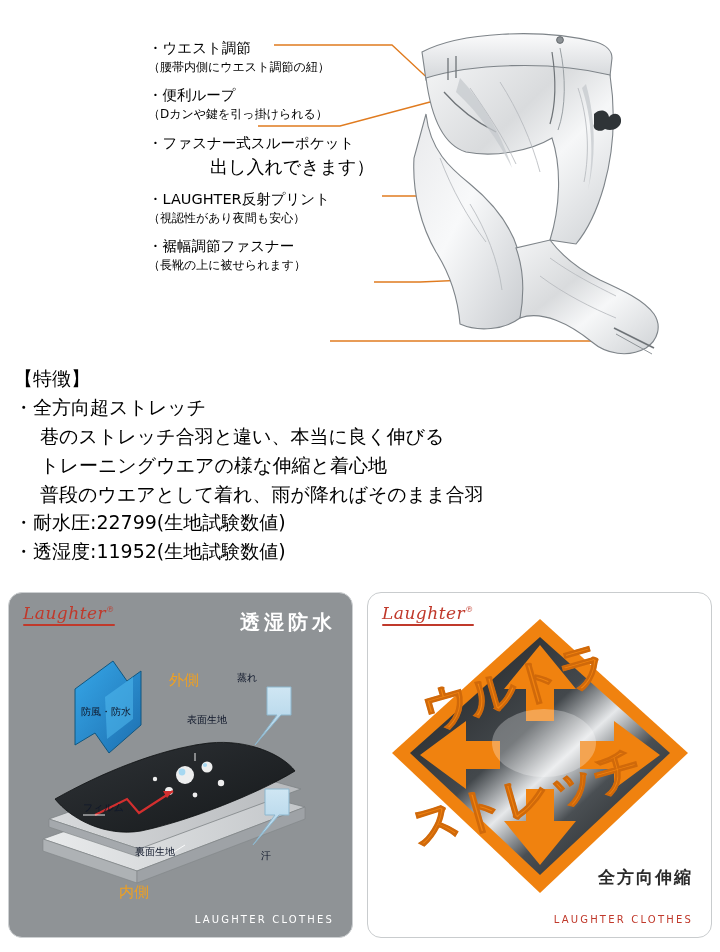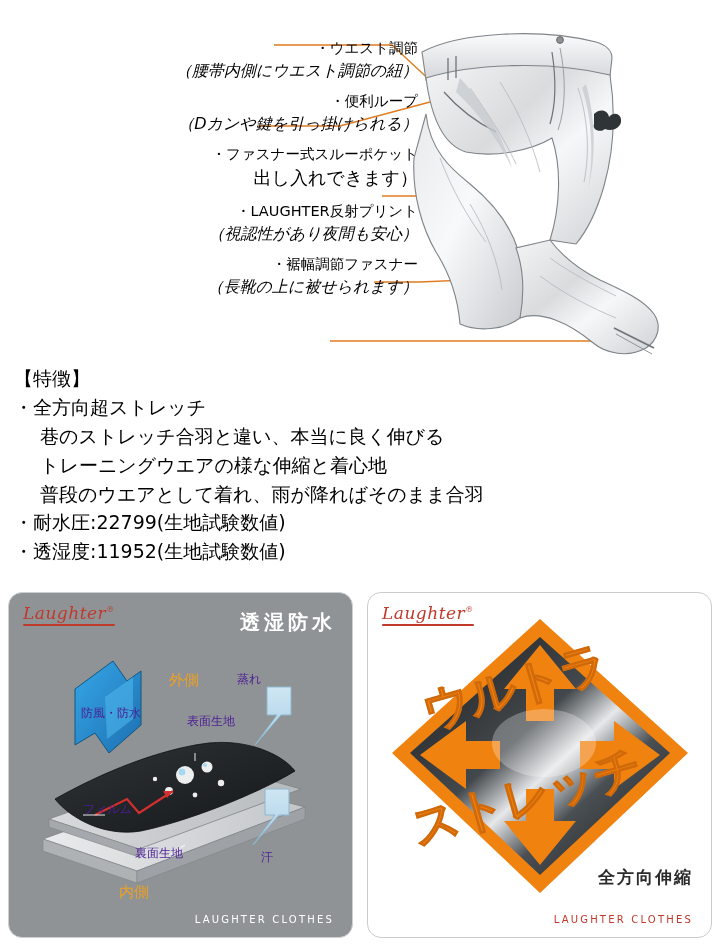--- a/index.html
+++ b/index.html
@@ -15,35 +15,33 @@
     color: #000;
     overflow: hidden;
   }
 
   
   #callouts {
     position: absolute;
     left: 148px;
     top: 38px;
     width: 270px;
-    text-align: right;
   }
   .callout {
     margin-bottom: 9px;
   }
   .callout .line1 {
     font-size: 14.5px;
     line-height: 1.45;
     white-space: nowrap;
   }
   .callout .line2 {
-    font-size: 16px;
+    font-size: 12px;
     line-height: 1.45;
     white-space: nowrap;
-    font-style: italic;
   }
   .callout .line3 {
     font-size: 18px;
     line-height: 1.45;
     white-space: nowrap;
     padding-left: 62px;
   }
 
   
   #leader-svg {
@@ -147,22 +145,22 @@
     bottom: 12px;
     right: 18px;
     font-size: 10px;
     letter-spacing: 2.2px;
   }
   .panel-left .panel-footer { color: #ffffff; }
   .panel-right .panel-footer { color: #c0392b; }
 
   .lbl {
     position: absolute;
-    font-size: 12px;
-    color: #4c1d95;
+    font-size: 10px;
+    color: #0f172a;
     white-space: nowrap;
   }
   .lbl-outer {
     position: absolute;
     font-size: 15px;
     color: #ffffff;
     white-space: nowrap;
   }
 
   .stretch-word {

